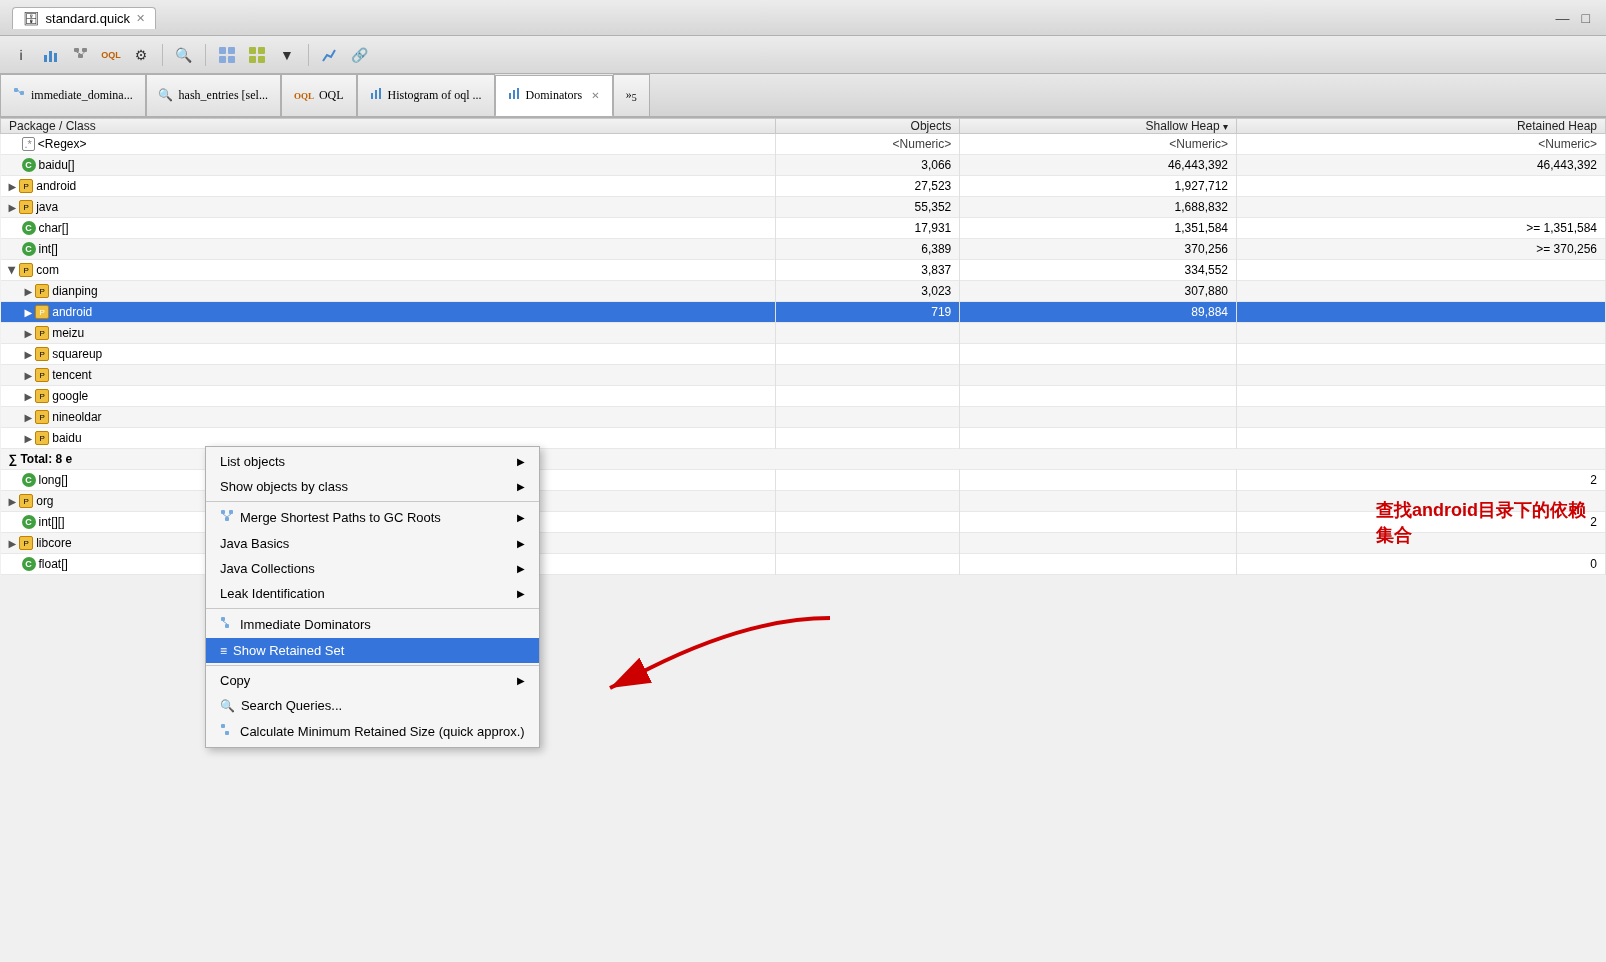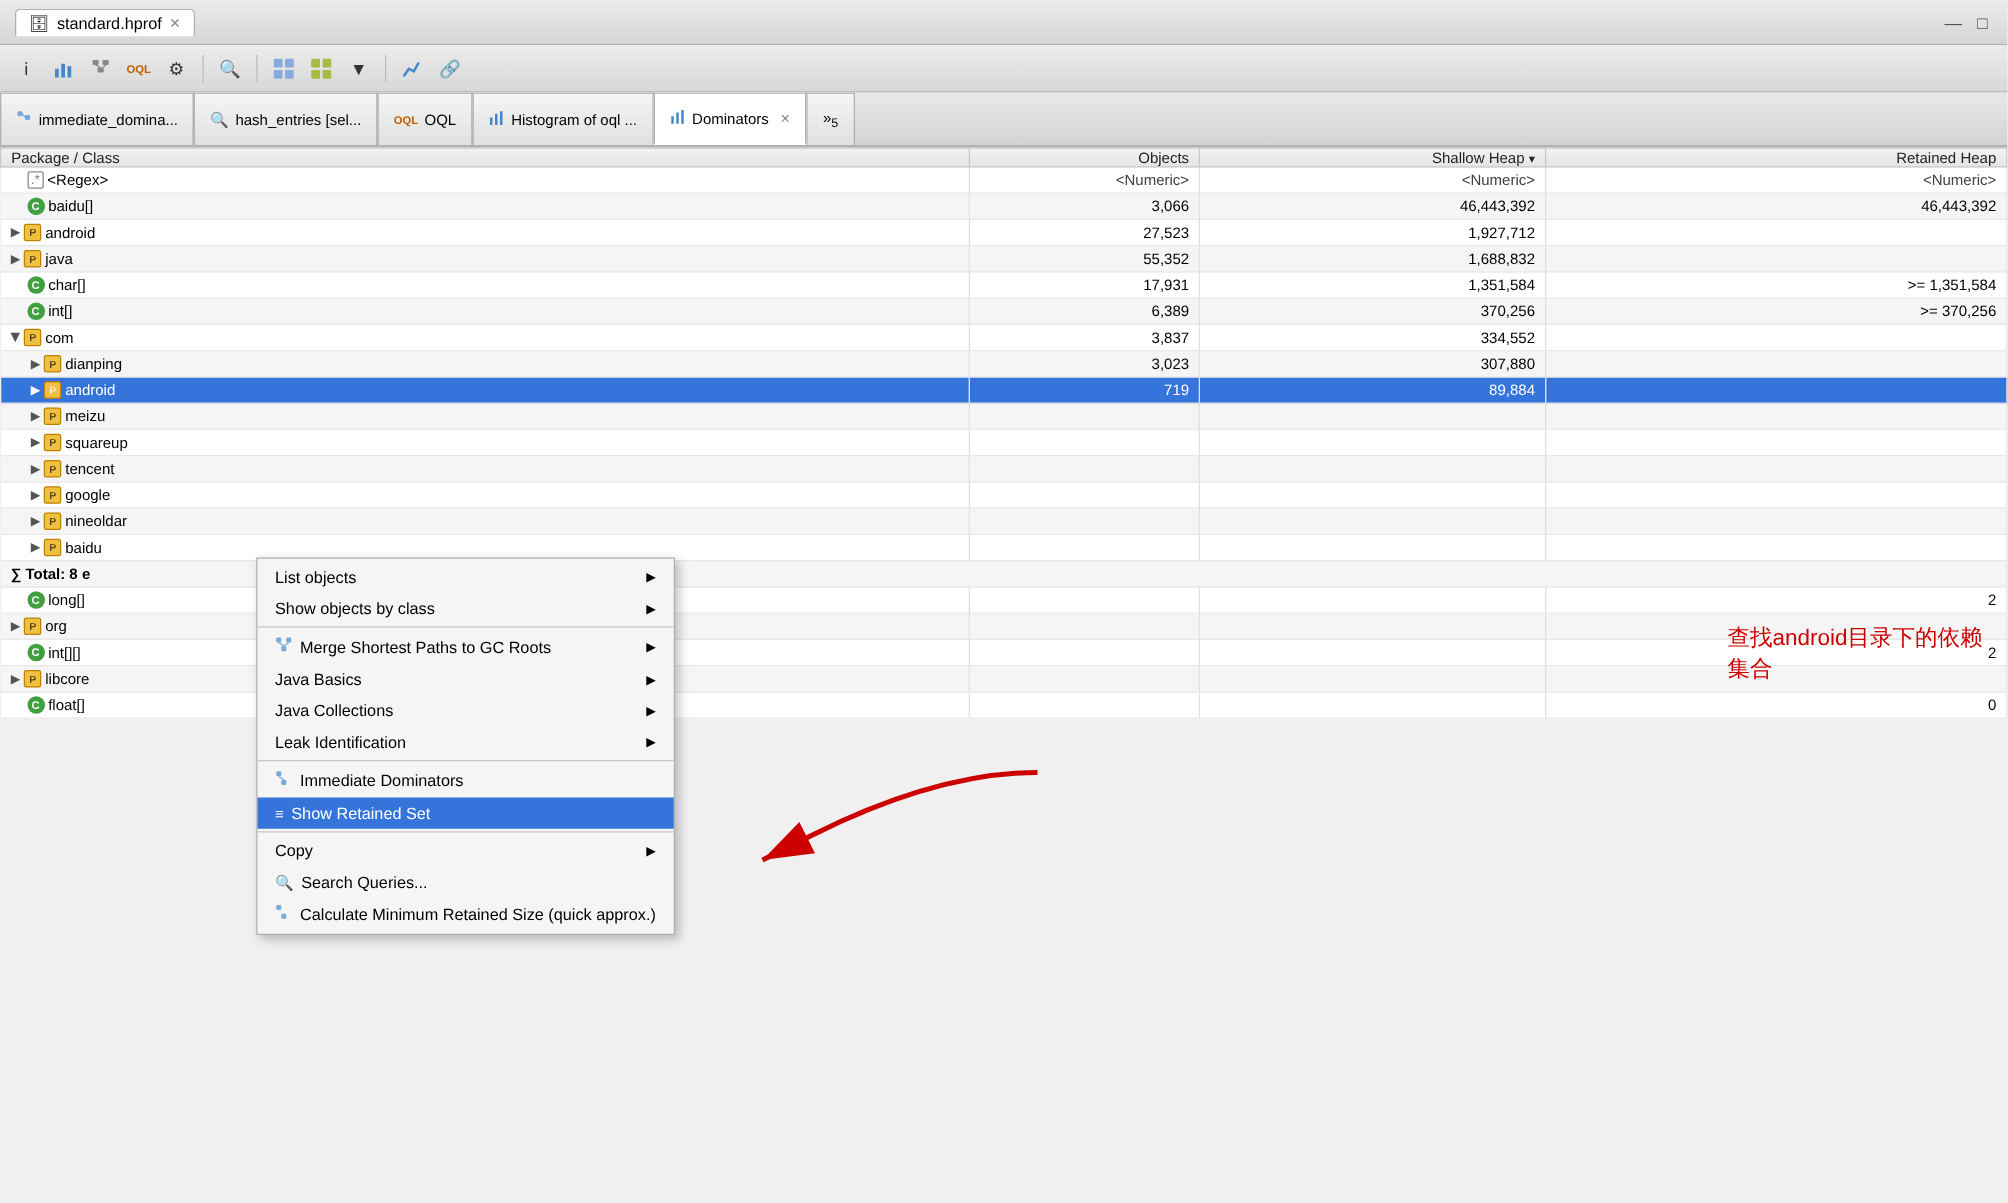--- a/index.html
+++ b/index.html
@@ -53,24 +53,25 @@
       color: #333;
       background: transparent;
     }
     .toolbar-separator { width: 1px; height: 22px; background: #bbb; margin: 0 4px; }
 
     
     .tab-bar {
       background: linear-gradient(to bottom, #e8e8e8, #d4d4d4);
       border-bottom: 2px solid #b0b0b0;
       display: flex;
-      align-items: flex-start;
+      align-items: center;
       padding: 0 0 0 0;
       height: 44px;
       overflow: hidden;
+      font-family: Liberation Serif, serif;
     }
     .tab-item {
       display: flex; align-items: center; gap: 5px;
       padding: 5px 12px;
       border: 1px solid #b0b0b0;
       border-bottom: none;
       background: linear-gradient(to bottom, #f5f5f5, #e0e0e0);
       font-size: 12px;
       cursor: pointer;
       height: 100%;
@@ -148,21 +149,21 @@
     .ctx-separator { height: 1px; background: #c8c8c8; margin: 2px 0; }
     .ctx-icon { font-size: 12px; }
 
     
     .annotation {
       position: absolute;
       right: 20px;
       top: 380px;
       color: #cc0000;
       font-size: 18px;
-      font-weight: normal;
+      font-weight: bold;
       line-height: 1.4;
       text-align: left;
       z-index: 200;
       pointer-events: none;
     }
 
     
     .arrow-svg {
       position: absolute;
       left: 550px;
@@ -172,21 +173,21 @@
     }
 
     .sort-arrow { font-size: 10px; }
   </style>
 </head>
 <body>
 
 <div class="title-bar">
   <div class="tab">
     <span>🗄</span>
-    <span>standard.hprof</span>
+    <span>standard.quick</span>
     <span class="close-btn">✕</span>
   </div>
   <div class="win-controls">
     <span>—</span>
     <span>□</span>
   </div>
 </div>
 
 <div class="toolbar">
   <button class="toolbar-btn" title="Info">ℹ</button>

